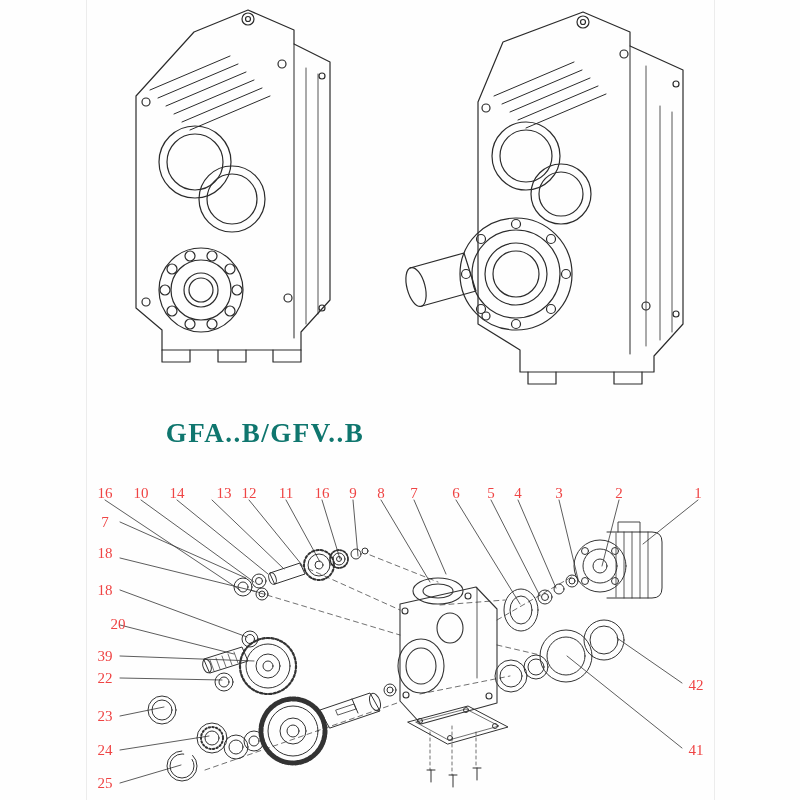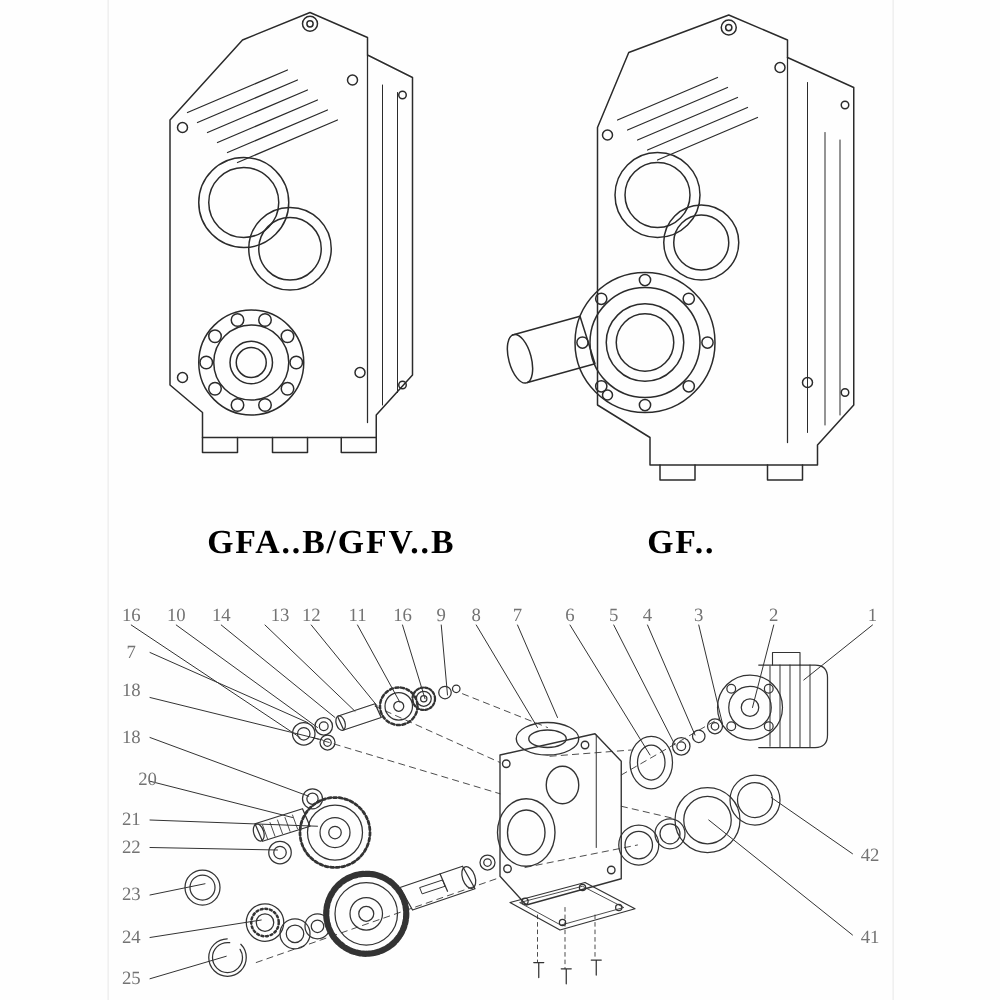--- a/index.html
+++ b/index.html
@@ -9,27 +9,27 @@
     font-family:"Liberation Serif", serif; color:#111;
   }
   .page-edge { position:absolute; top:0; width:1px; height:800px; background:#ececec; }
   .edge-left { left:86px; } .edge-right { left:714px; }
   svg { position:absolute; }
   #gearbox-left-svg  { left:98px;  top:2px; }
   #gearbox-right-svg { left:398px; top:6px; }
   #exploded-svg      { left:0;     top:470px; }
   .model-label {
     position:absolute; font-weight:700; font-size:27px; letter-spacing:1.5px;
-    color:#000000; text-align:center;
+    color:#0f766e; text-align:center;
   }
   #label-left  { left:130px; top:418px; width:270px; }
   #label-right { left:475px; top:418px; width:140px; }
   .co {
     position:absolute; width:24px; text-align:center;
-    font-size:15px; line-height:18px; color:#737373;
+    font-size:15px; line-height:18px; color:#ef4444;
     font-family:"Liberation Serif", serif;
   }
 </style>
 </head>
 <body>
 
 <div class="page">
 
   <div class="page-edge edge-left"></div>
   <div class="page-edge edge-right"></div>
@@ -130,21 +130,20 @@
         <circle cx="278" cy="78" r="3"></circle>
           <circle cx="278" cy="308" r="3"></circle>
       </g>
       <g>
         <path d="M130,366 L130,378 L158,378 L158,366 M216,366 L216,378 L244,378 L244,366"></path>
       </g>
     </g>
   </svg>
 
   <div class="model-label" id="label-left">GFA..B/GFV..B</div>
-  <div class="model-label" id="label-right">GF..</div>
 
   <svg id="exploded-svg" width="800" height="330" viewBox="0 0 800 330">
     <g stroke="#333" fill="none" stroke-linecap="round" stroke-linejoin="round">
 
       <g stroke-width="0.8">
         <path d="M105,30 L240,120 M141,30 L254,112 M177,30 L268,104 M212,30 L284,99 M249,30 L302,95 M286,30 L320,92 M322,30 L340,89 M353,30 L358,86 M381,30 L430,112 M414,30 L446,104 M456,30 L520,134 M491,30 L540,126 M518,30 L556,118 M559,30 L578,109 M619,30 L602,96 M698,30 L643,74"></path>
         <path d="M120,52 L246,108 M120,88 L258,122 M120,120 L247,167 M120,155 L234,184 M120,186 L254,191 M120,208 L222,210 M120,246 L164,237 M120,280 L209,266 M120,313 L181,295"></path>
         <path d="M682,213 L617,168 M682,278 L567,186"></path>
       </g>
 
@@ -285,21 +284,21 @@
   <div class="co" style="left:479px;top:484px">5</div>
   <div class="co" style="left:506px;top:484px">4</div>
   <div class="co" style="left:547px;top:484px">3</div>
   <div class="co" style="left:607px;top:484px">2</div>
   <div class="co" style="left:686px;top:484px">1</div>
 
   <div class="co" style="left:93px;top:513px">7</div>
   <div class="co" style="left:93px;top:544px">18</div>
   <div class="co" style="left:93px;top:581px">18</div>
   <div class="co" style="left:106px;top:615px">20</div>
-  <div class="co" style="left:93px;top:647px">21</div>
+  <div class="co" style="left:93px;top:647px">39</div>
   <div class="co" style="left:93px;top:669px">22</div>
   <div class="co" style="left:93px;top:707px">23</div>
   <div class="co" style="left:93px;top:741px">24</div>
   <div class="co" style="left:93px;top:774px">25</div>
 
   <div class="co" style="left:684px;top:676px">42</div>
   <div class="co" style="left:684px;top:741px">41</div>
 
 </div>
 

